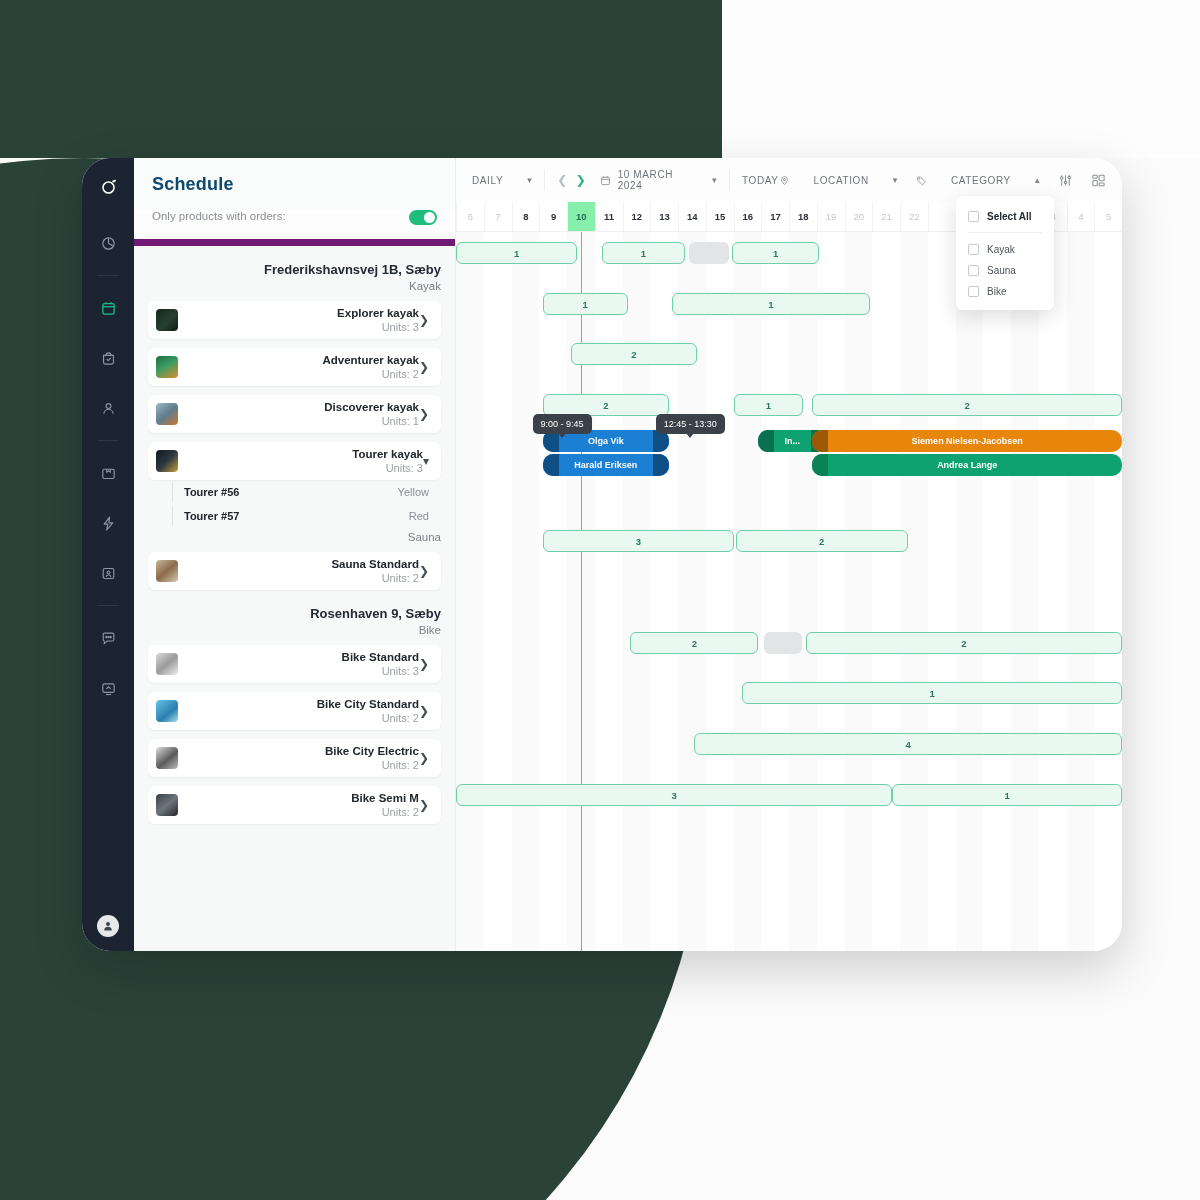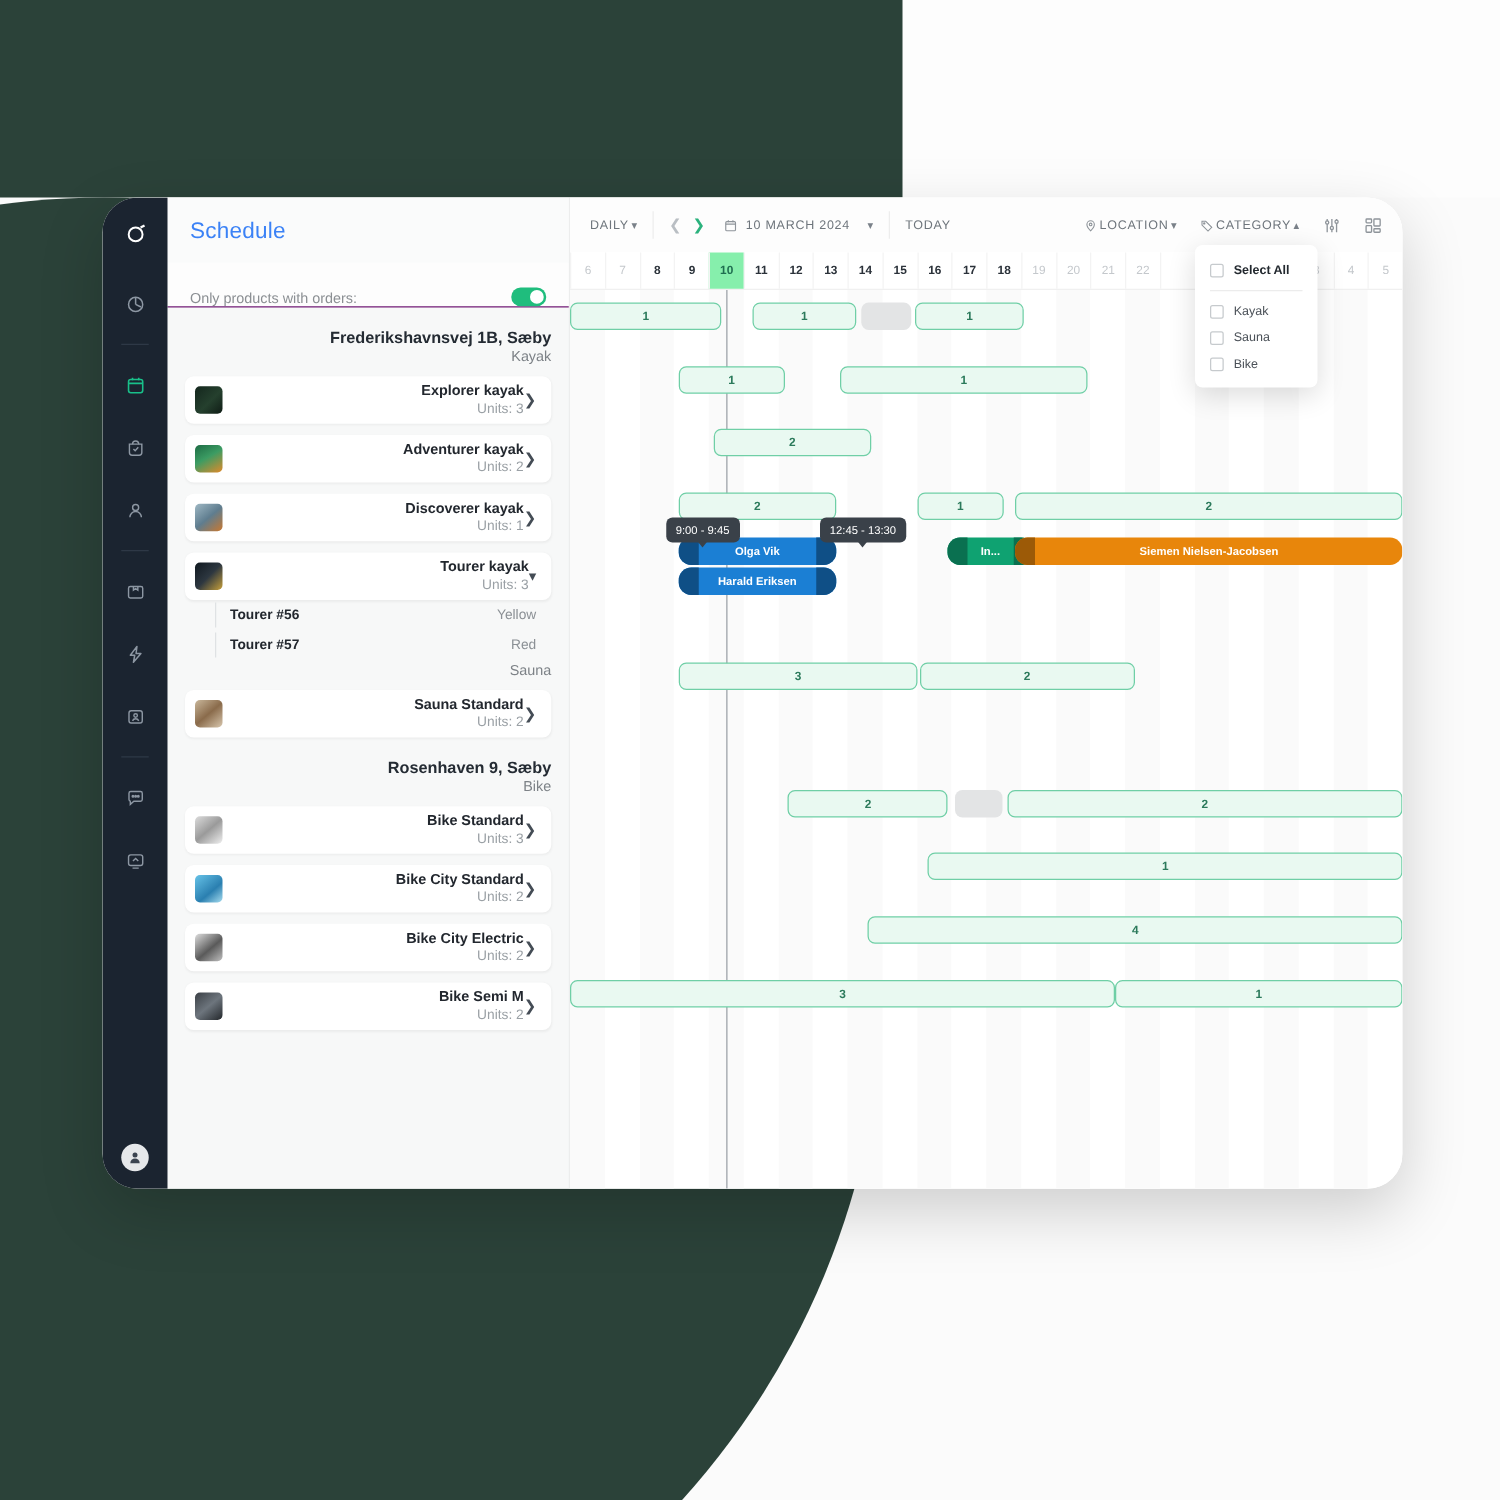--- a/index.html
+++ b/index.html
@@ -73,25 +73,25 @@
   #left-panel {
     width: 322px; flex: 0 0 322px;
     background: #f7f8f8;
     border-right: 1px solid #eceded;
     display: flex; flex-direction: column;
   }
   #panel-header {
     height: 52px; display: flex; align-items: center; padding: 0 0 0 18px;
     background: #fafbfb;
   }
-  #page-title { font-size: 18px; color: #3b82f6; font-weight: 400; letter-spacing: .2px; }
+  #page-title { font-size: 18px; color: #0c4a6e; font-weight: 700; letter-spacing: .2px; }
 
   #filter-row {
-    height: 36px; display: flex; align-items: flex-end; justify-content: space-between;
-    padding: 0 18px; background: #fdfdfd; border-bottom: 1px solid #701a75;
+    height: 36px; display: flex; align-items: flex-start; justify-content: space-between;
+    padding: 0 18px; background: #fdfdfd; border-bottom: 7px solid #701a75;
   }
   #filter-label { font-size: 11.5px; color: #8b8f93; }
   .toggle {
     width: 28px; height: 15px; border-radius: 9px; background: #1fbd7d;
     position: relative; cursor: pointer;
   }
   .toggle::after {
     content: ""; position: absolute; right: 2px; top: 2px;
     width: 11px; height: 11px; border-radius: 50%; background: #fff;
   }
@@ -142,21 +142,21 @@
   .unit-color { font-size: 11px; color: #8b9095; }
 
   
   #schedule { flex: 1 1 auto; display: flex; flex-direction: column; background: #fff; position: relative; }
 
   #toolbar {
     height: 44px; display: flex; align-items: center; flex: 0 0 44px;
     background: #fdfdfd; padding-left: 16px; font-size: 10px; color: #6e757c;
     letter-spacing: .6px;
   }
-  .tb-item { display: flex; align-items: center; gap: 2px; cursor: pointer; }
+  .tb-item { display: flex; align-items: center; gap: 24px; cursor: pointer; }
   .tb-sep { width: 1px; height: 22px; background: #ededed; margin: 0 12px; }
   .caret { font-size: 9px; color: #7a8189; }
   .arrow-prev { color: #b9bec3; font-size: 12px; cursor: pointer; }
   .arrow-next { color: #2bb27d; font-size: 12px; cursor: pointer; }
   .tb-icon { color: #8e949a; display: flex; align-items: center; }
   #tb-spacer { flex: 1 1 auto; }
   .tb-right { display: flex; align-items: center; gap: 18px; padding-right: 16px; }
 
   
   #ruler {
@@ -577,20 +577,24 @@
         </div>
         <div class="bar order ord-orange" style="left: 53.5%; width: 46.5%; top: 198px;">
           <span class="cap left"></span>
           <span style="position: relative; z-index: 2;">Siemen Nielsen-Jacobsen</span>
         </div>
         <div class="bar order ord-blue" style="left: 13%; width: 19%; top: 222px;">
           <span class="cap left"></span>
           <span class="cap right"></span>
           <span style="position: relative; z-index: 2;">Harald Eriksen</span>
         </div>
+        <div class="bar order ord-teal" style="left: 53.5%; width: 46.5%; top: 222px;">
+          <span class="cap left"></span>
+          <span style="position: relative; z-index: 2;">Andrea Lange</span>
+        </div>
         <div class="bar count" style="left: 13%; width: 28.8%; top: 298px;">3</div>
         <div class="bar count" style="left: 42%; width: 25.8%; top: 298px;">2</div>
         <div class="bar count" style="left: 26.2%; width: 19.2%; top: 400px;">2</div>
         <div class="bar gap" style="left: 46.2%; width: 5.8%; top: 400px;"></div>
         <div class="bar count" style="left: 52.5%; width: 47.5%; top: 400px;">2</div>
         <div class="bar count" style="left: 43%; width: 57%; top: 450px;">1</div>
         <div class="bar count" style="left: 35.8%; width: 64.2%; top: 501px;">4</div>
         <div class="bar count" style="left: 0%; width: 65.5%; top: 552px;">3</div>
         <div class="bar count" style="left: 65.5%; width: 34.5%; top: 552px;">1</div>
         <div class="tooltip" style="left: 11.5%; top: 182px;">9:00 - 9:45</div>

